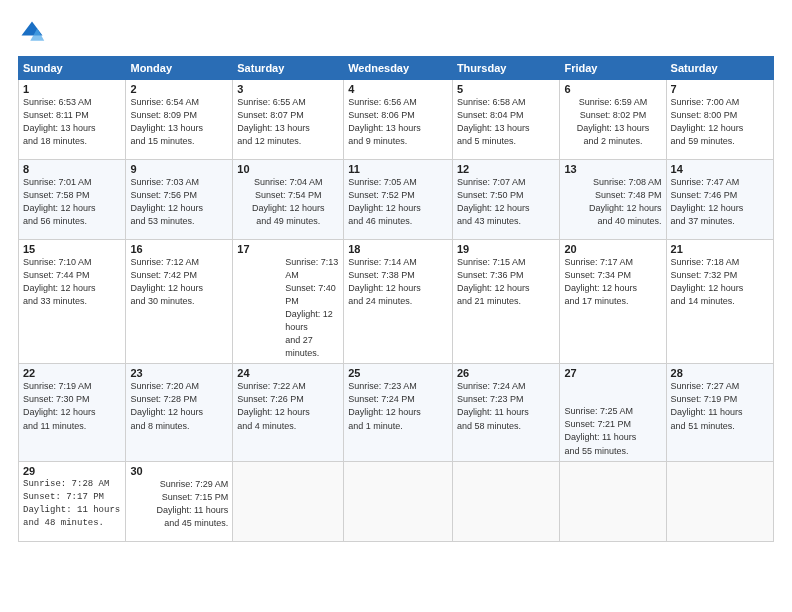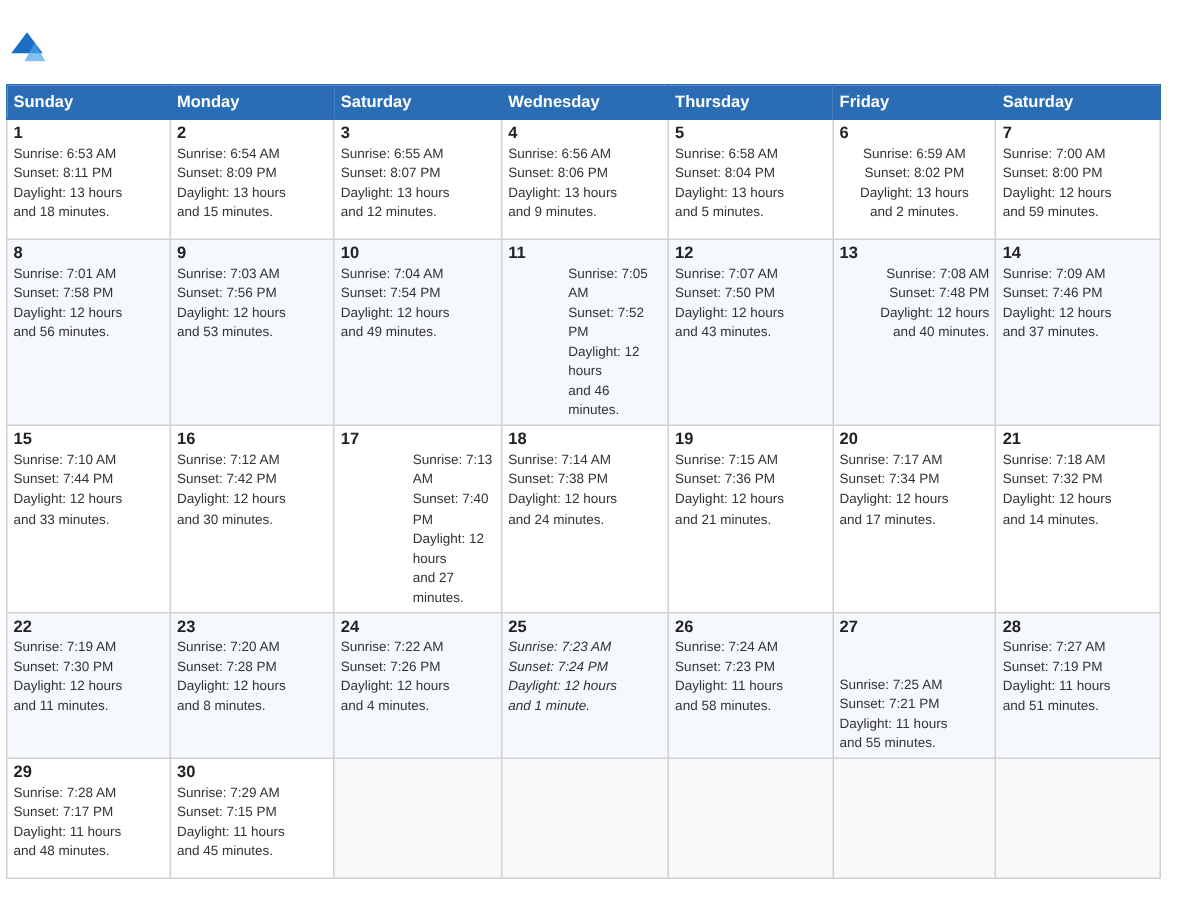--- a/index.html
+++ b/index.html
@@ -6,21 +6,21 @@
     body {
       width: 792px;
       height: 612px;
       background: #fff;
       font-family: Arial, sans-serif;
       overflow: hidden;
     }
     .page {
       width: 792px;
       height: 612px;
-      padding: 18px 18px 10px 4px;
+      padding: 18px 18px 10px 18px;
     }
     .header {
       display: flex;
       justify-content: space-between;
       align-items: flex-start;
       margin-bottom: 10px;
     }
     .logo {
       display: flex;
       align-items: center;
@@ -188,49 +188,49 @@
           </td>
           <td>
             <span class="day-num">9</span>
             <div class="day-info" style="white-space: pre-line;">Sunrise: 7:03 AM
 Sunset: 7:56 PM
 Daylight: 12 hours
 and 53 minutes.</div>
           </td>
           <td>
             <span class="day-num">10</span>
-            <div class="day-info" style="white-space: pre-line;">Sunrise: 7:04 AM
+            <div class="day-info" style="white-space: pre-line; text-align: center;">Sunrise: 7:04 AM
 Sunset: 7:54 PM
 Daylight: 12 hours
 and 49 minutes.</div>
           </td>
           <td>
             <span class="day-num">11</span>
-            <div class="day-info" style="white-space: pre-line; margin-left: 40px;">Sunrise: 7:05 AM
+            <div class="day-info" style="white-space: pre-line;">Sunrise: 7:05 AM
 Sunset: 7:52 PM
 Daylight: 12 hours
 and 46 minutes.</div>
           </td>
           <td>
             <span class="day-num">12</span>
             <div class="day-info" style="white-space: pre-line;">Sunrise: 7:07 AM
 Sunset: 7:50 PM
 Daylight: 12 hours
 and 43 minutes.</div>
           </td>
           <td>
             <span class="day-num">13</span>
             <div class="day-info" style="white-space: pre-line; text-align: right;">Sunrise: 7:08 AM
 Sunset: 7:48 PM
 Daylight: 12 hours
 and 40 minutes.</div>
           </td>
           <td>
             <span class="day-num">14</span>
-            <div class="day-info" style="white-space: pre-line;">Sunrise: 7:09 AM
+            <div class="day-info" style="white-space: pre-line;">Sunrise: 7:47 AM
 Sunset: 7:46 PM
 Daylight: 12 hours
 and 37 minutes.</div>
           </td>
         </tr>
         <tr>
           <td>
             <span class="day-num">15</span>
             <div class="day-info" style="white-space: pre-line;">Sunrise: 7:10 AM
 Sunset: 7:44 PM
@@ -297,21 +297,21 @@
           </td>
           <td>
             <span class="day-num">24</span>
             <div class="day-info" style="white-space: pre-line;">Sunrise: 7:22 AM
 Sunset: 7:26 PM
 Daylight: 12 hours
 and 4 minutes.</div>
           </td>
           <td>
             <span class="day-num">25</span>
-            <div class="day-info" style="white-space: pre-line; font-style: italic;">Sunrise: 7:23 AM
+            <div class="day-info" style="white-space: pre-line;">Sunrise: 7:23 AM
 Sunset: 7:24 PM
 Daylight: 12 hours
 and 1 minute.</div>
           </td>
           <td>
             <span class="day-num">26</span>
             <div class="day-info" style="white-space: pre-line;">Sunrise: 7:24 AM
 Sunset: 7:23 PM
 Daylight: 11 hours
 and 58 minutes.</div>
@@ -327,28 +327,28 @@
             <span class="day-num">28</span>
             <div class="day-info" style="white-space: pre-line;">Sunrise: 7:27 AM
 Sunset: 7:19 PM
 Daylight: 11 hours
 and 51 minutes.</div>
           </td>
         </tr>
         <tr>
           <td>
             <span class="day-num">29</span>
-            <div class="day-info" style="white-space: pre-line;">Sunrise: 7:28 AM
+            <div class="day-info" style="white-space: pre-line; font-family: Liberation Mono, monospace;">Sunrise: 7:28 AM
 Sunset: 7:17 PM
 Daylight: 11 hours
 and 48 minutes.</div>
           </td>
           <td>
             <span class="day-num">30</span>
-            <div class="day-info" style="white-space: pre-line;">Sunrise: 7:29 AM
+            <div class="day-info" style="white-space: pre-line; text-align: right;">Sunrise: 7:29 AM
 Sunset: 7:15 PM
 Daylight: 11 hours
 and 45 minutes.</div>
           </td>
           <td class="empty-cell"></td>
           <td class="empty-cell"></td>
           <td class="empty-cell"></td>
           <td class="empty-cell"></td>
           <td class="empty-cell"></td>
         </tr>

